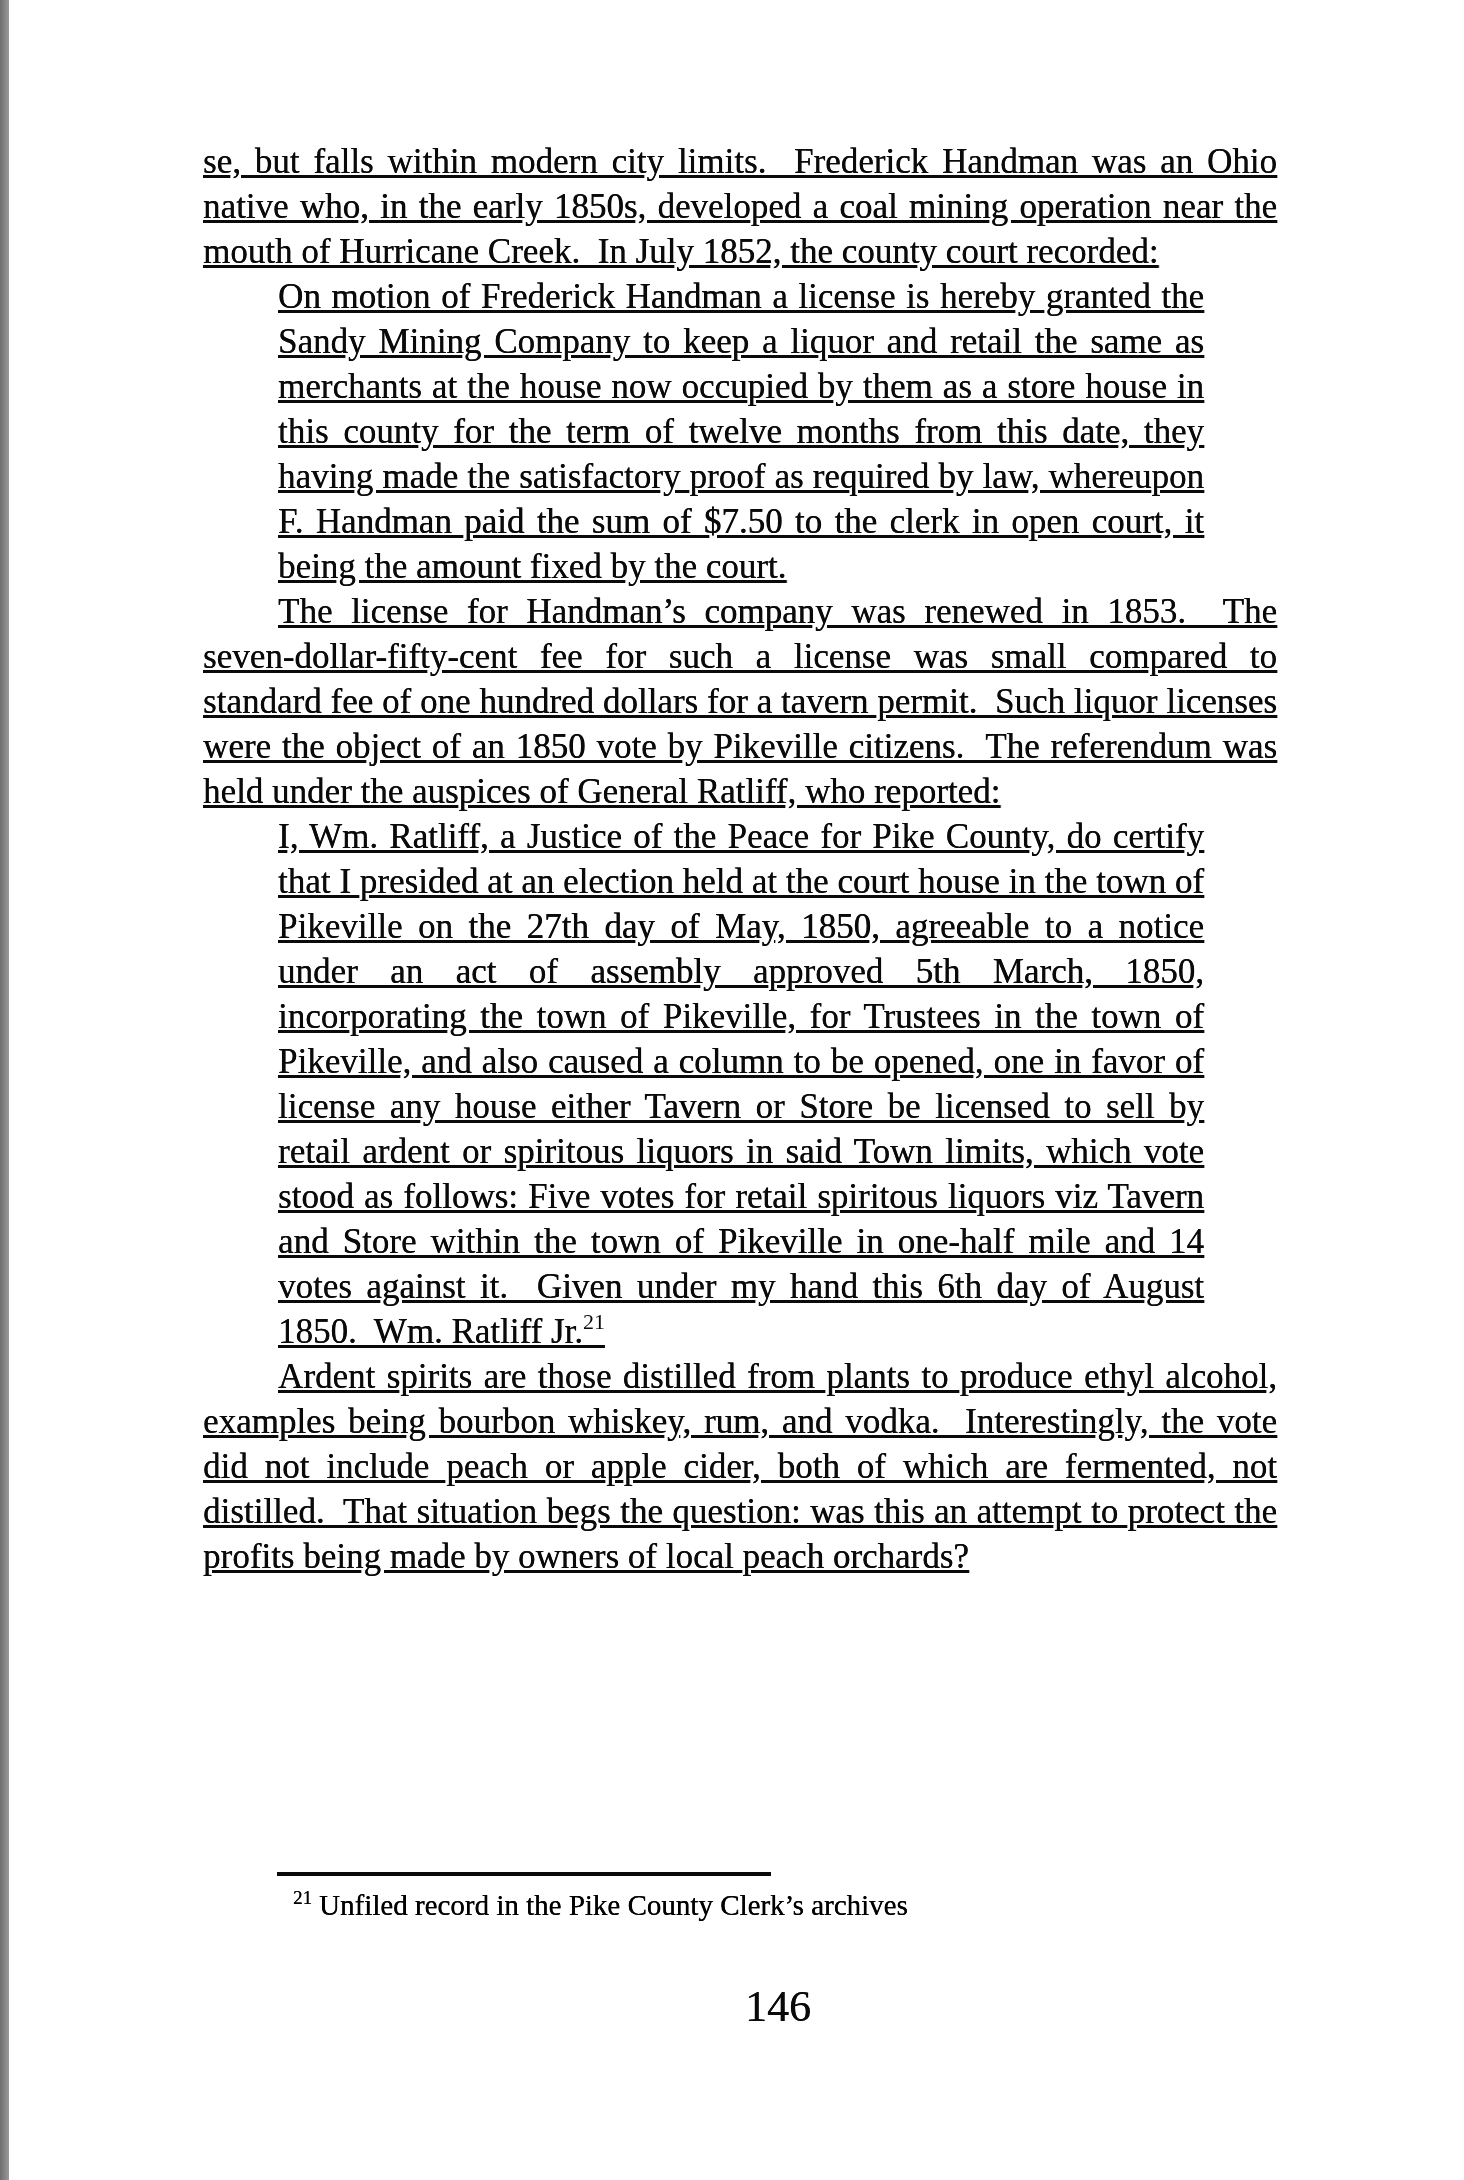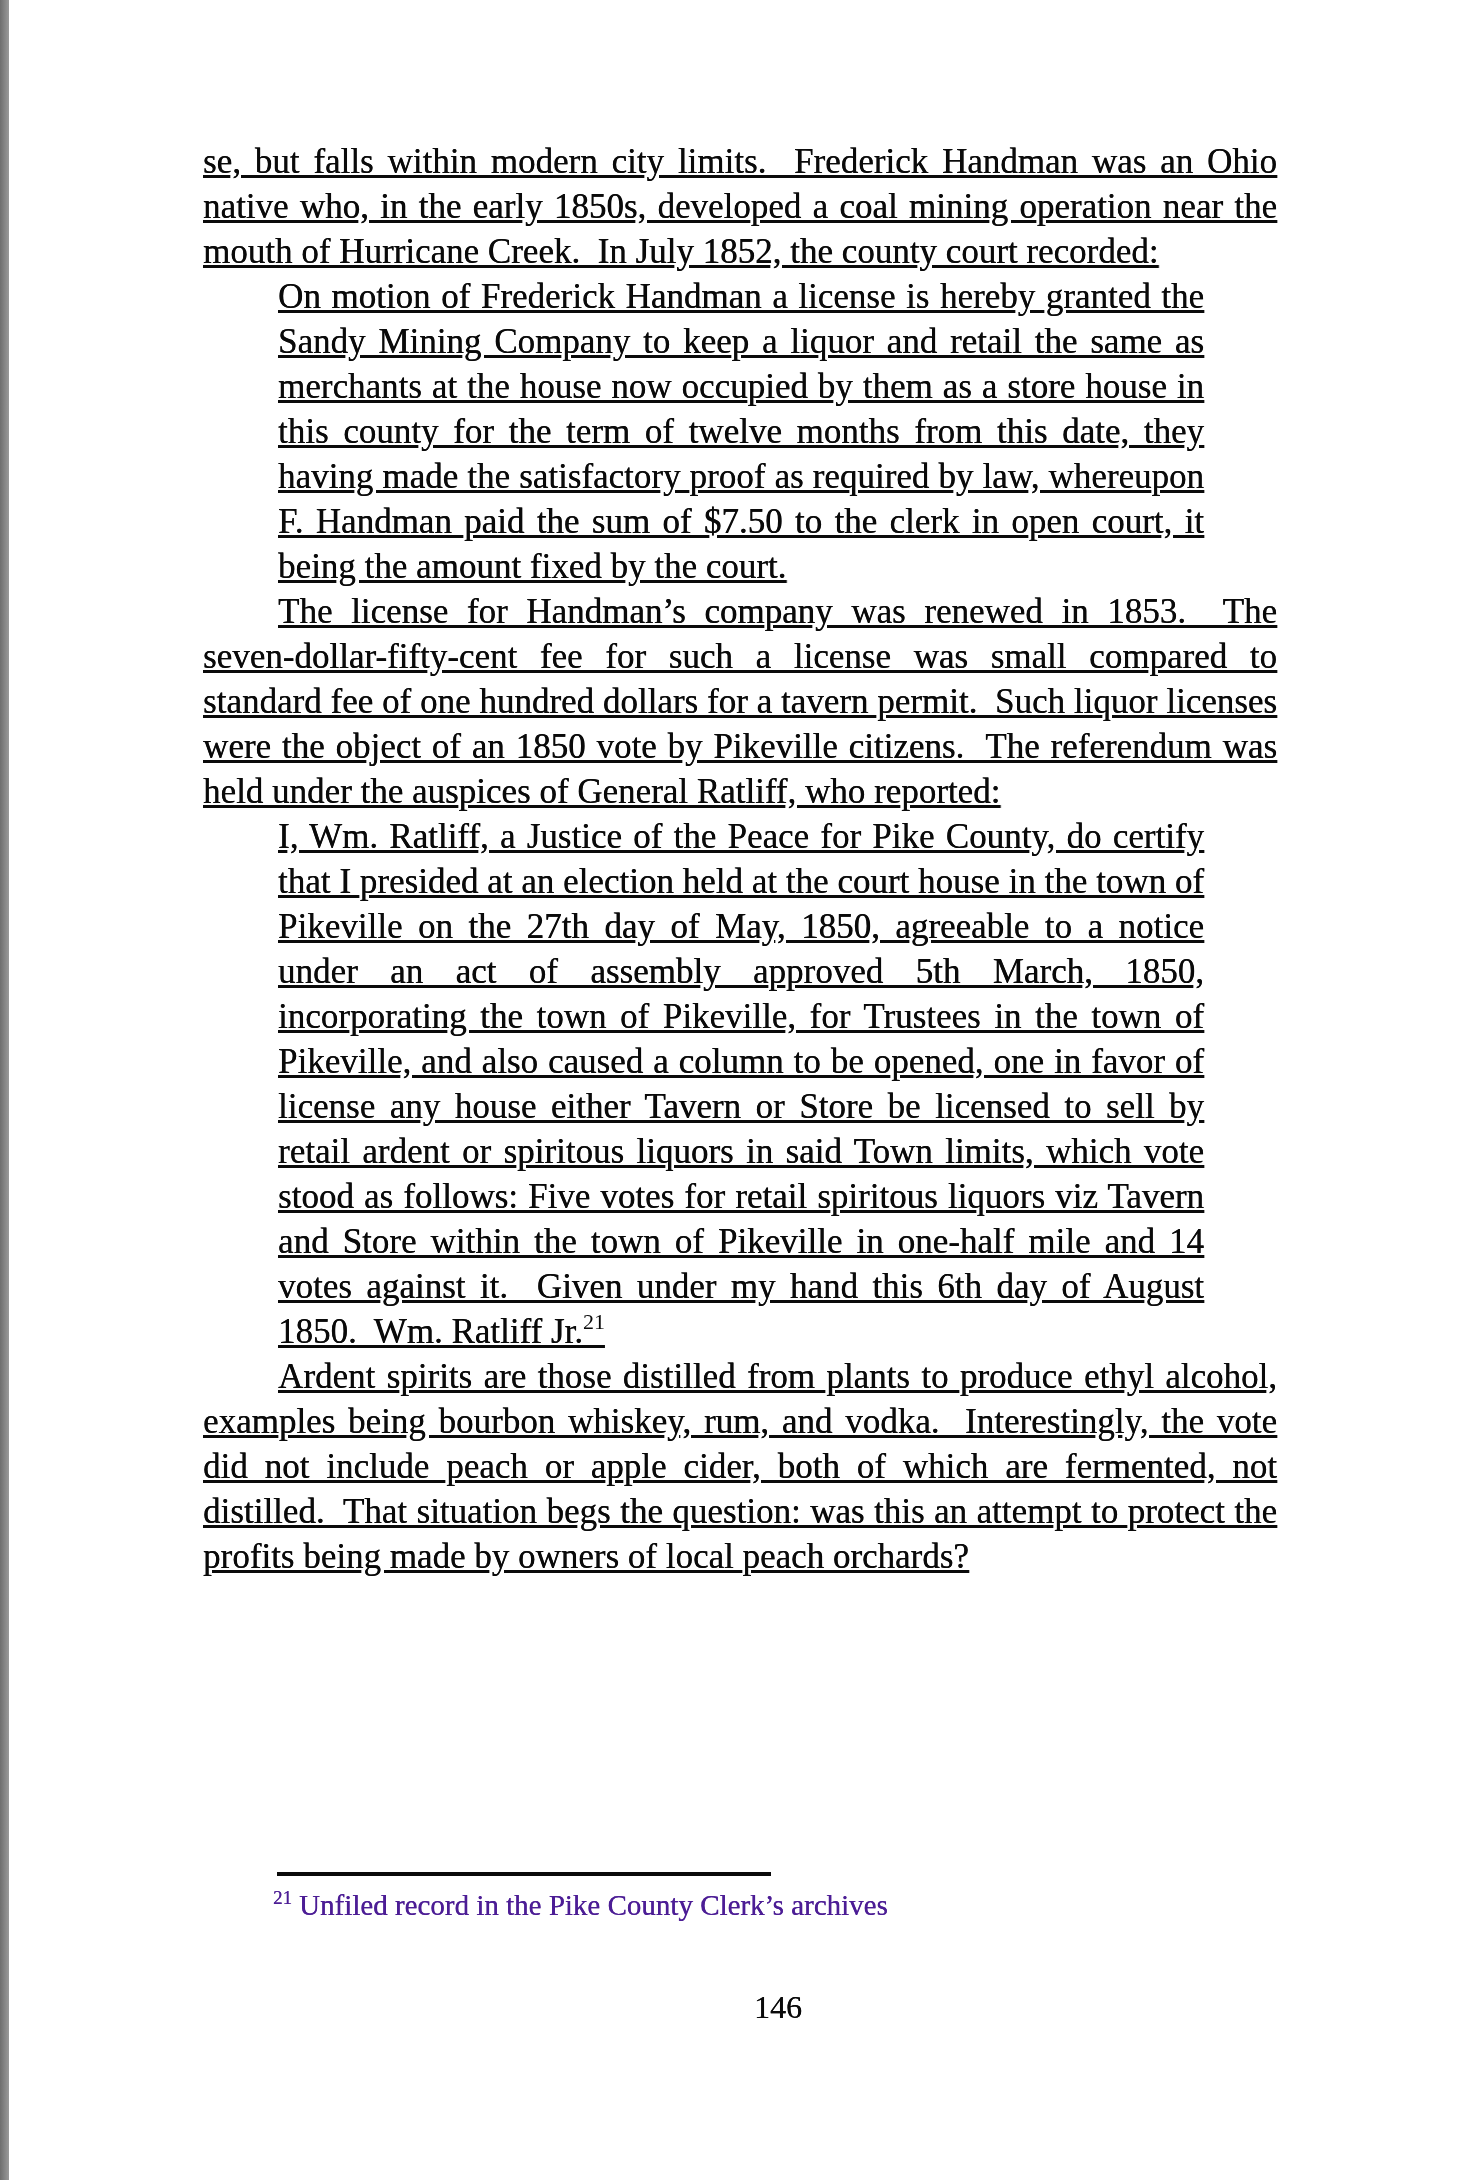--- a/index.html
+++ b/index.html
@@ -39,41 +39,41 @@
     text-shadow: none;
   }
   .footnote-rule {
     position: absolute;
     left: 277px; top: 1872px;
     width: 494px; height: 0;
     border-top: 4px solid #0a0a0a;
   }
   .footnote {
     position: absolute;
-    left: 273px; top: 1885px;
+    left: 293px; top: 1885px;
     width: 920px;
     font-family: "Liberation Serif", "DejaVu Serif", serif;
     font-size: 29px;
     line-height: 40px;
-    color: #4c1d95;
+    color: #000000;
     text-shadow: 0.3px 0 0 currentColor;
   }
   .footnote sup {
     font-size: 19px;
     line-height: 0;
     vertical-align: 11px;
     margin-right: 7px;
   }
   .page-number {
     position: absolute;
     left: 603px; top: 1987px;
     width: 350px;
     text-align: center;
     font-family: "Liberation Serif", "DejaVu Serif", serif;
-    font-size: 32px;
+    font-size: 44px;
     line-height: 40px;
     color: #0a0a0a;
     text-shadow: 0.3px 0 0 currentColor;
   }
 </style>
 </head>
 <body>
 
 <div class="page-edge"></div>
 

